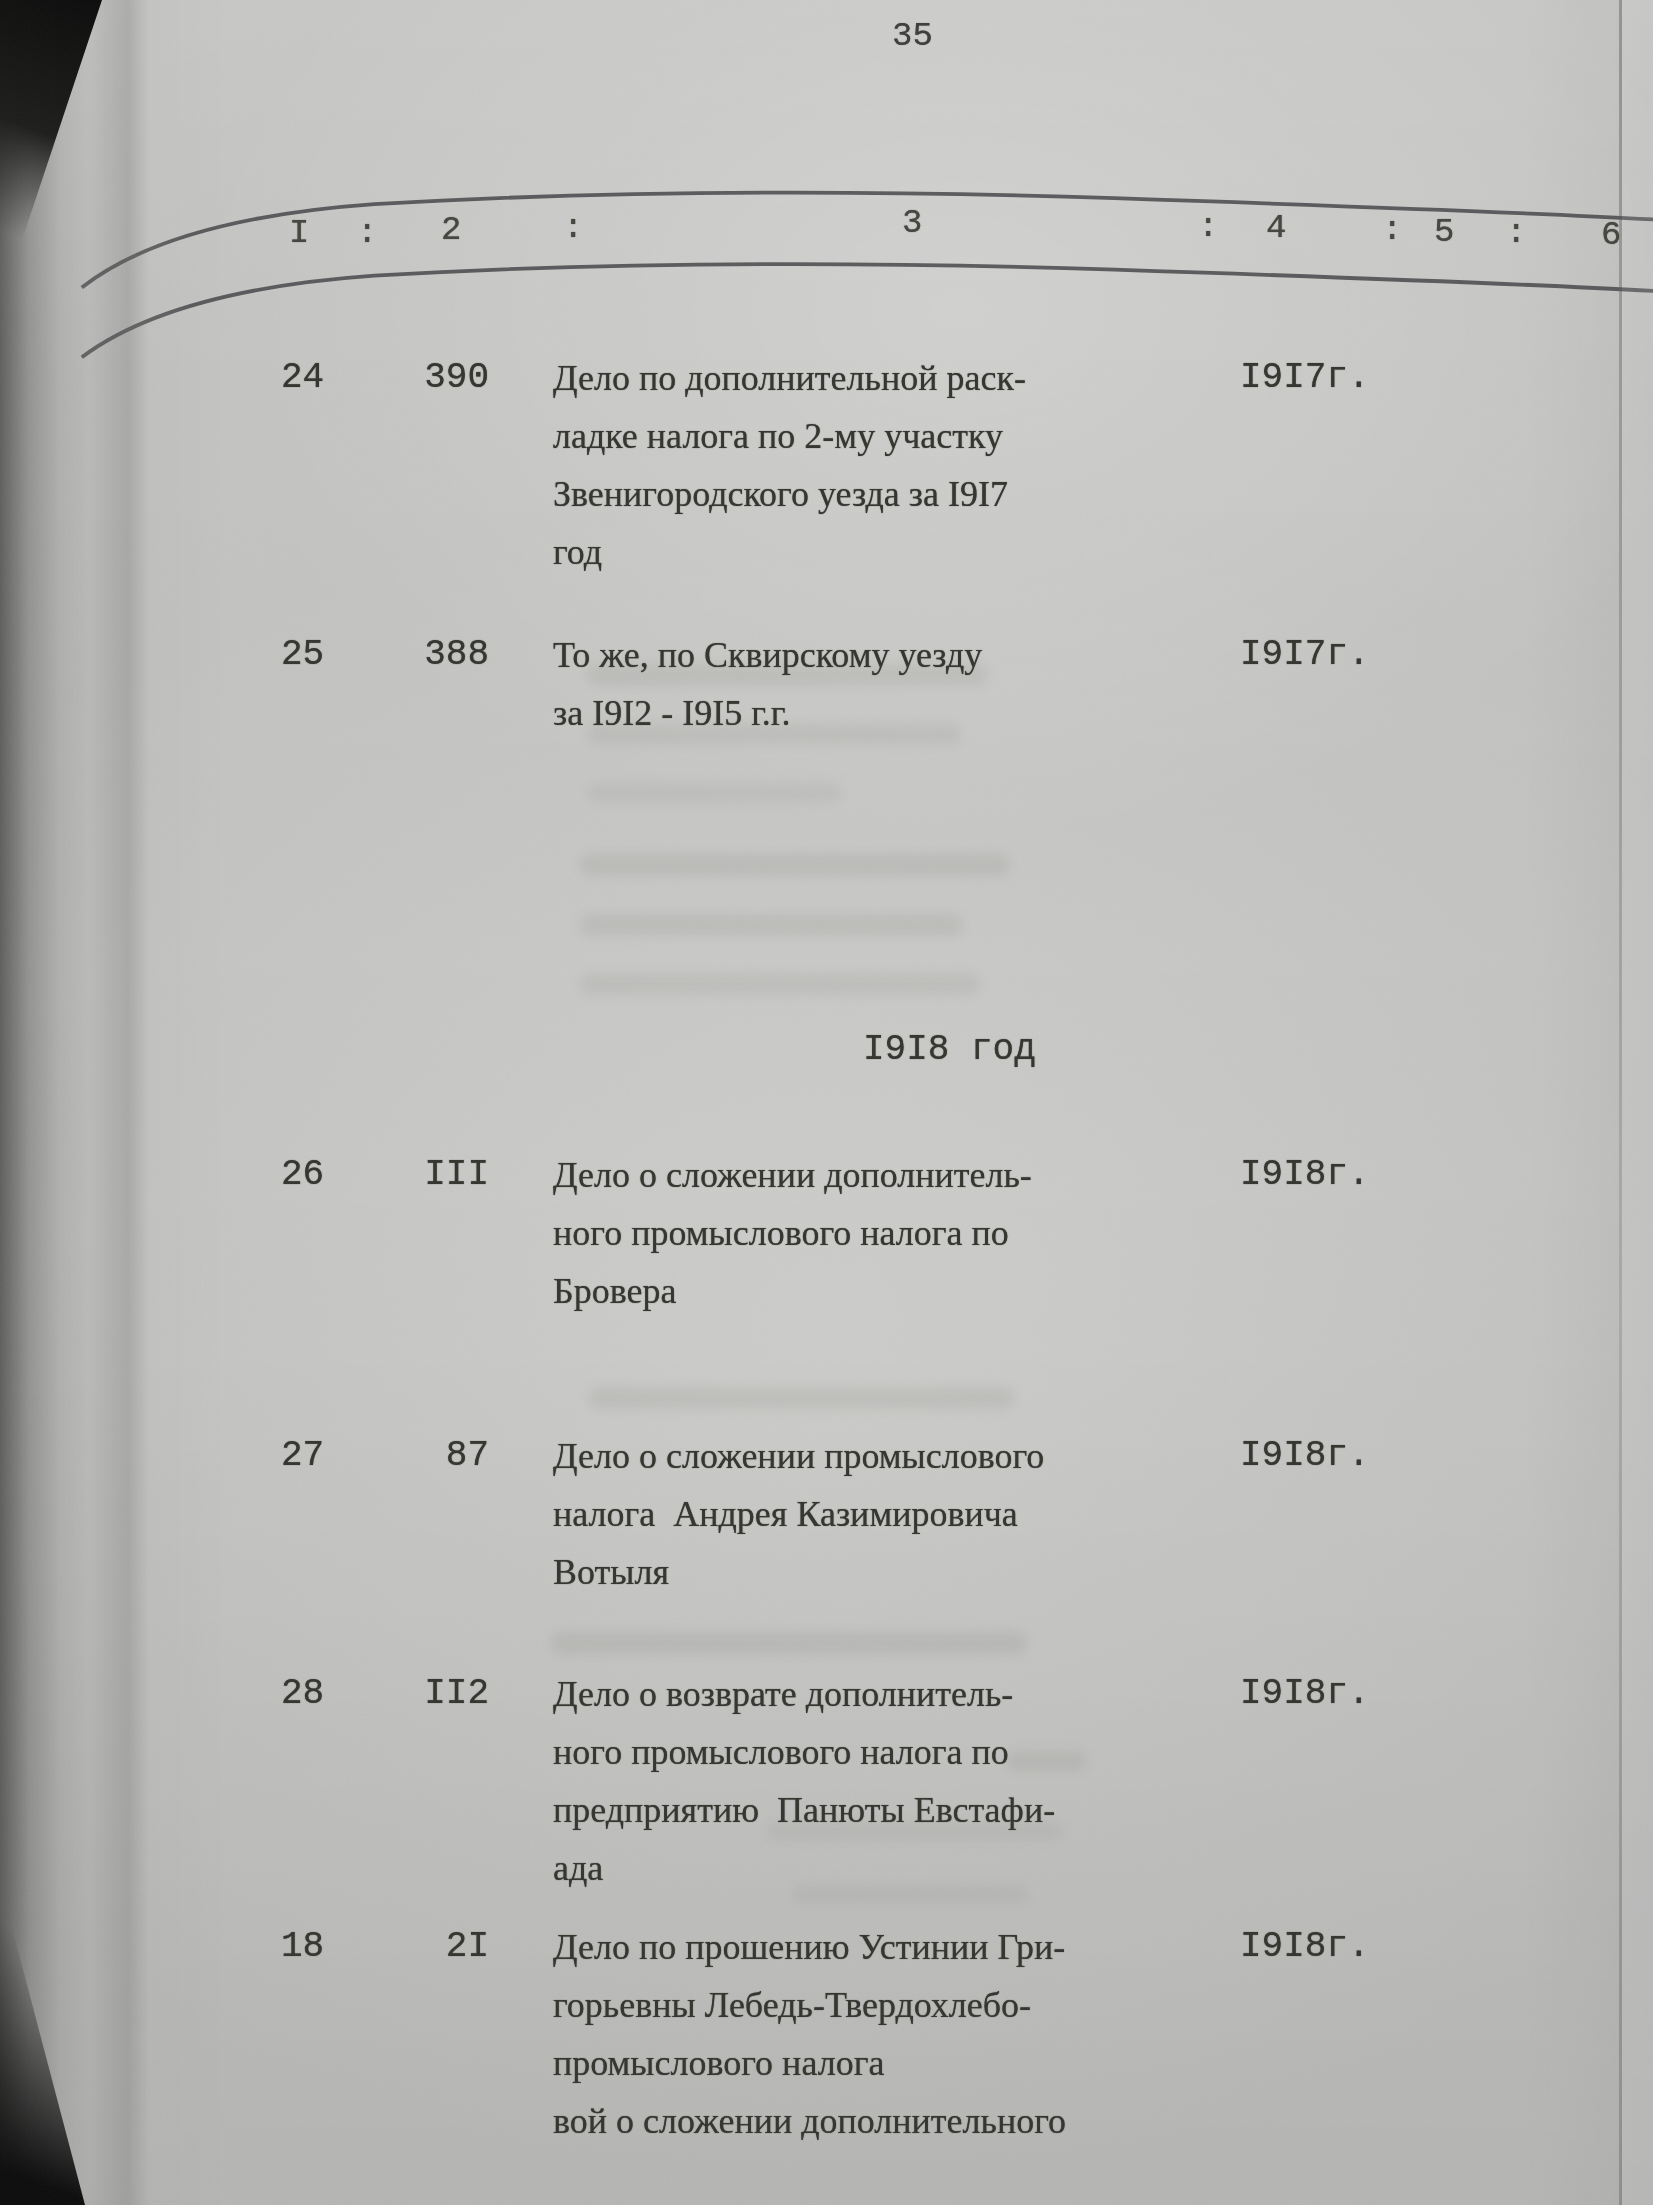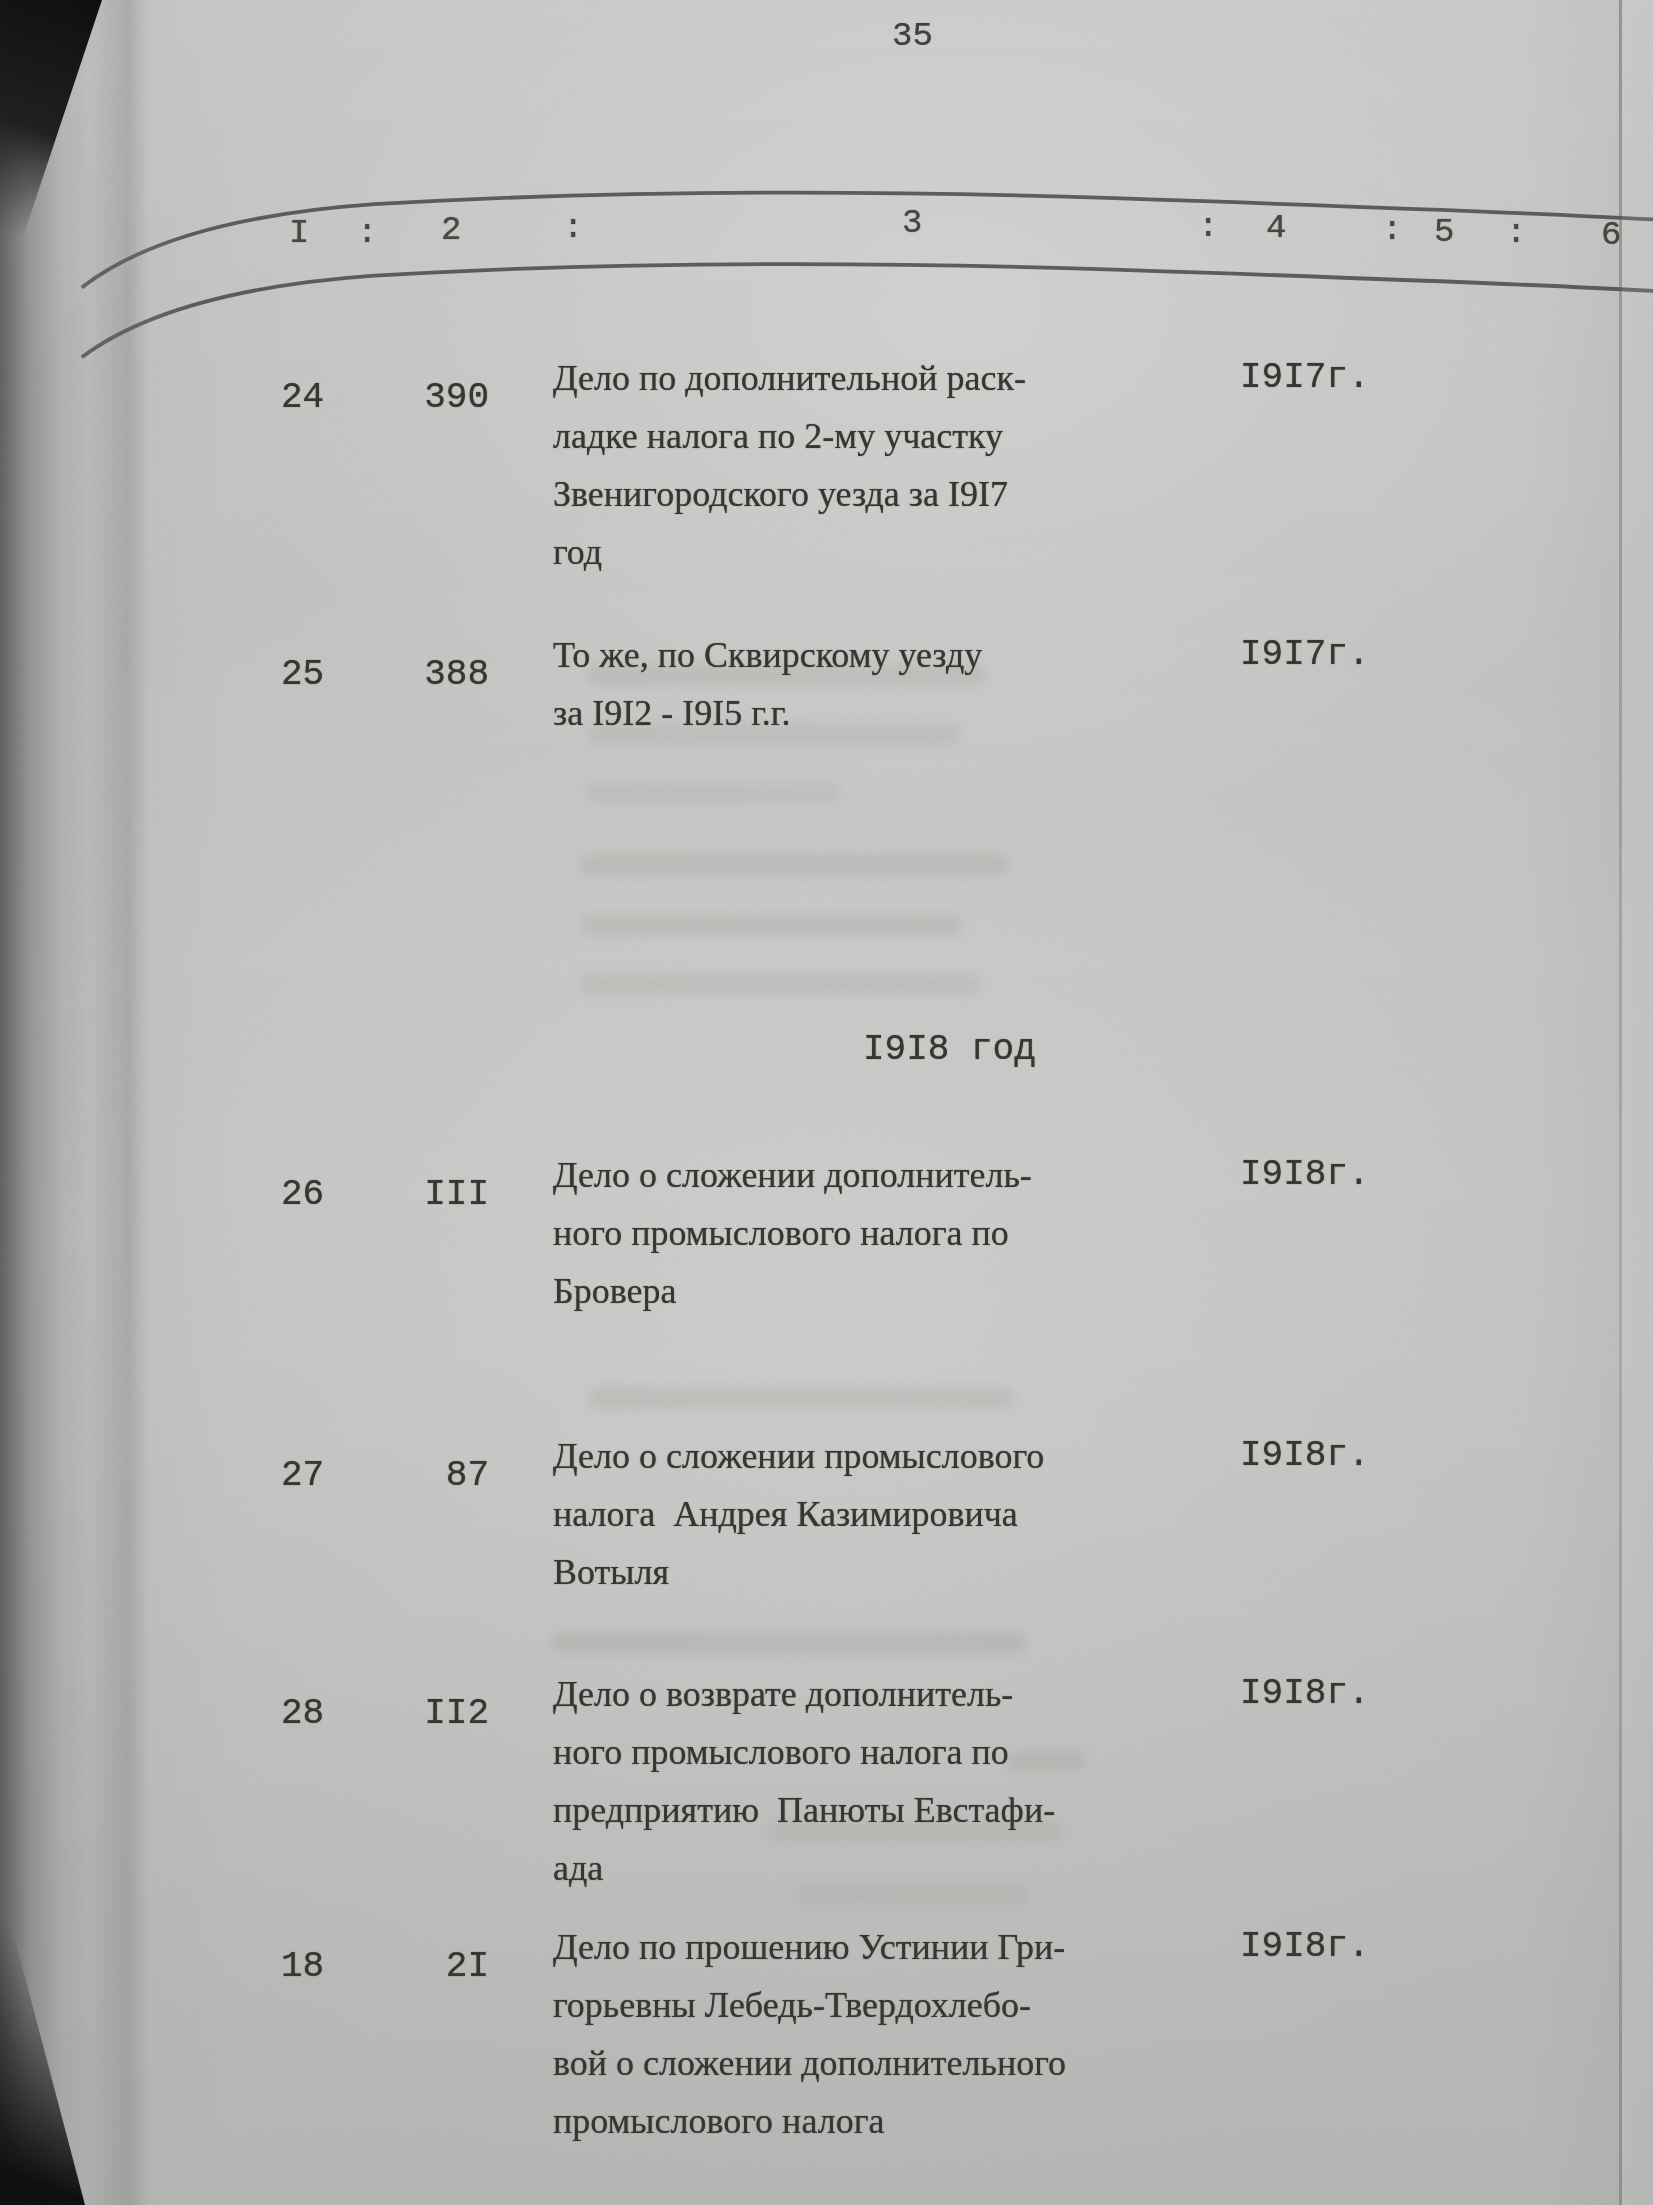--- a/index.html
+++ b/index.html
@@ -38,21 +38,21 @@
     font-size:36px;white-space:pre;}
   .page-num{position:absolute;left:892px;top:17px;font-size:34px;z-index:3;
     color:#3d3d3a;text-shadow:0 0 0.9px rgba(50,50,48,0.7);}
   .hdr{position:absolute;z-index:3;font-size:34px;color:#45453f;}
   .entry{position:absolute;left:0;width:1654px;z-index:3;}
   .entry .no{position:absolute;left:281px;top:0;width:68px;text-align:left;}
   .entry .case{position:absolute;left:373px;top:0;width:116px;text-align:right;}
   .entry .body{position:absolute;left:553px;top:0;width:672px;}
   .entry .body .line{height:58px;line-height:58px;font-family:Liberation Serif, serif;}
   .entry .date{position:absolute;left:1204px;top:0;height:58px;line-height:58px;margin-left:36px;}
-  .entry .no,.entry .case{height:58px;line-height:58px;margin-top:20px;}
+  .entry .no,.entry .case{height:58px;line-height:58px;}
   .section-heading{position:absolute;left:863px;top:1021px;z-index:3;height:58px;line-height:58px;}
 
   
   .smudge{position:absolute;background:#5e5e58;border-radius:10.2px;
     filter:blur(5.1px);pointer-events:none;z-index:1;}
 
   .grain{position:absolute;inset:0;z-index:6;pointer-events:none;opacity:0.55;}
 </style>
 </head>
 <body>
@@ -151,22 +151,22 @@
     </div>
     <span class="typed date">I9I8г.</span>
   </div>
 
   <div class="entry" style="top:1918px">
     <span class="typed no">18</span>
     <span class="typed case">2I</span>
     <div class="body">
       <div class="typed line">Дело по прошению Устинии Гри-</div>
       <div class="typed line">горьевны Лебедь-Твердохлебо-</div>
+      <div class="typed line">промыслового налога</div>
       <div class="typed line">вой о сложении дополнительного</div>
-      <div class="typed line">промыслового налога</div>
     </div>
     <span class="typed date">I9I8г.</span>
   </div>
 
   <div class="gutter" style="z-index:4"></div>
   <div class="corner-wedge-top" style="z-index:4"></div>
   <div class="corner-wedge-bottom" style="z-index:4"></div>
   <div class="right-edge-line" style="z-index:4"></div>
   <div class="right-edge-strip" style="z-index:4"></div>
 

